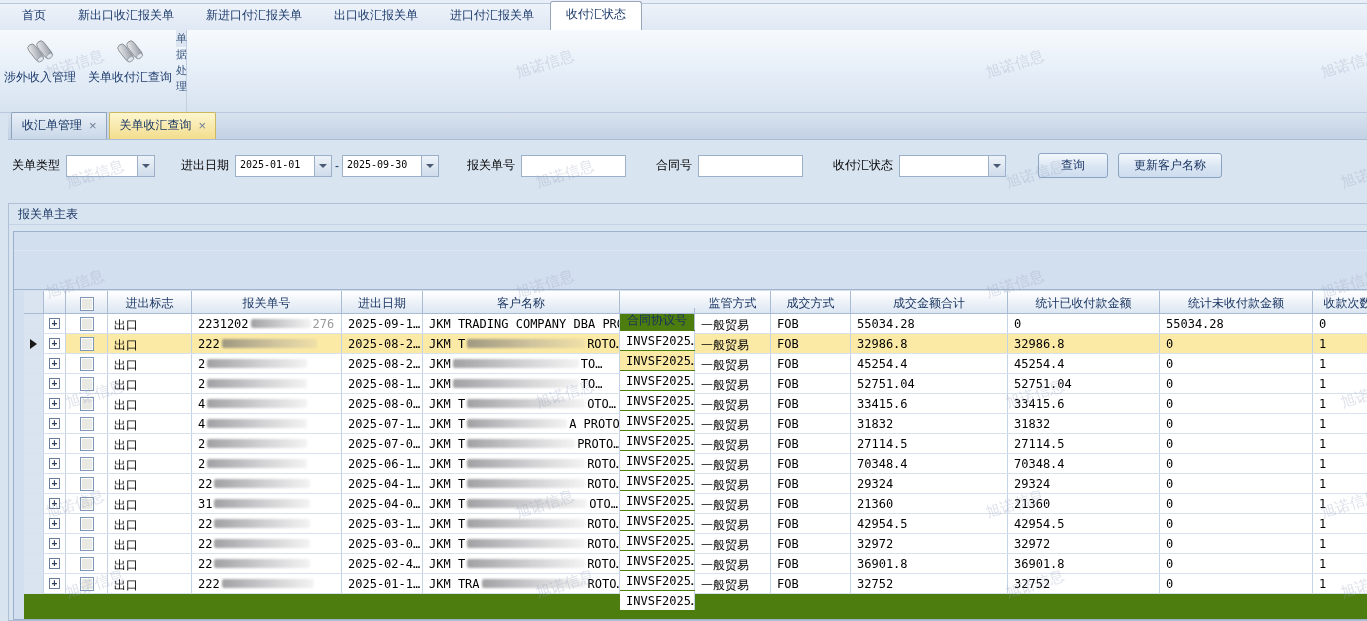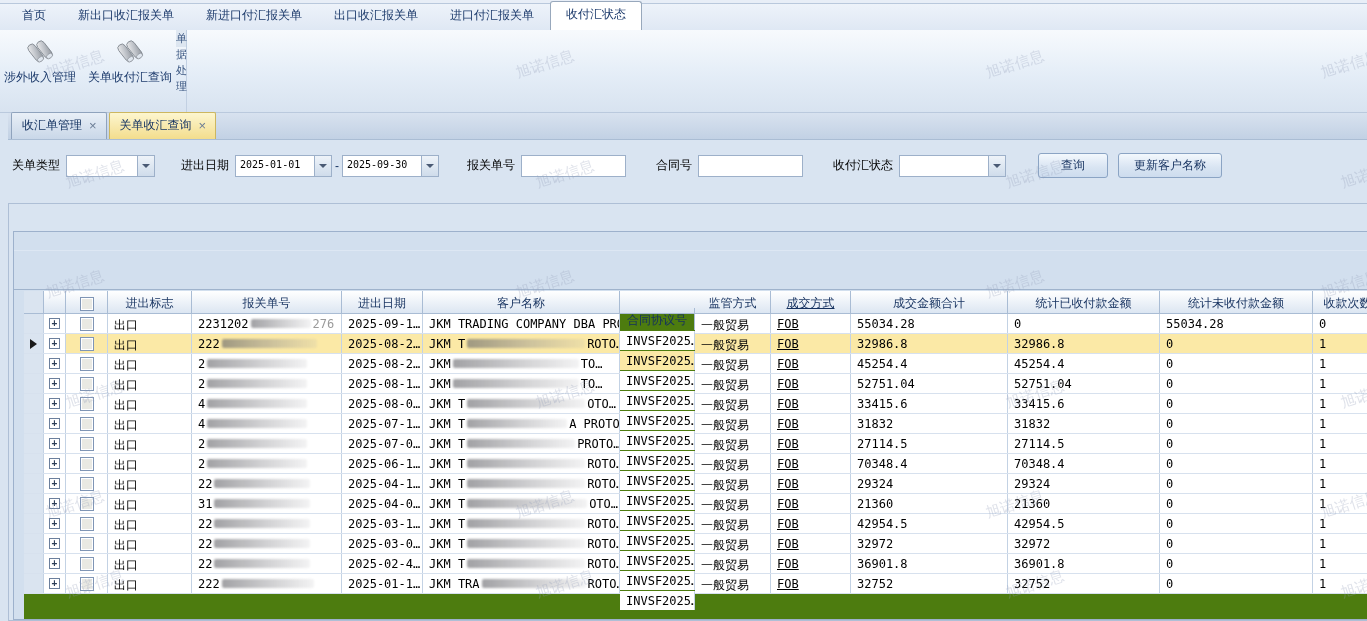--- a/index.html
+++ b/index.html
@@ -130,21 +130,21 @@
   .thead .cell {
     background: transparent; border-right: 1px solid #a9bcd4;
     font-family: "Liberation Sans", "DejaVu Sans", sans-serif;
     color: #15315f; text-align: center; padding-left: 0; padding-top: 4px;
   }
   .c-ind { width: 20px; background: #dae4f0 !important; padding: 0; position: relative; }
   .c-exp { width: 22px; padding: 0; display: flex; align-items: center; justify-content: center; }
   .c-chk { width: 42px; padding: 0; display: flex; align-items: center; justify-content: center; }
   .c0 { width: 84px; }  .c1 { width: 150px; } .c2 { width: 81px; }
   .c3 { width: 197px; } .c4 { width: 75px; margin-top: 17px; }  .c5 { width: 76px; }
-  .c6 { width: 80px; text-decoration: underline; }  .c7 { width: 157px; } .c8 { width: 152px; }
+  .c6 { width: 80px; }  .c7 { width: 157px; } .c8 { width: 152px; }
   .c9 { width: 153px; } .c10 { width: 70px; }
   .body-rows .trow { border-bottom: 1px solid #d7e1ee; }
   .trow.selected .cell { background: #fbe9a6; }
   .trow.selected .c-ind { background: #dae4f0 !important; }
   .trow.selected .c-exp { background: #fff; }
 
   .chk {
     width: 14px; height: 14px; border: 1px solid #7f95b5; background: #e9e9e3;
     box-shadow: inset 0 0 0 1px #fff; display: inline-block;
   }
@@ -277,20 +277,21 @@
           <span class="caret"></span>
         </span>
     </span>
 
     <button class="btn" style="margin-left:32px; width:70px">查询</button>
     <button class="btn">更新客户名称</button>
   </div>
 </div>
 
 <div class="groupbox">
+  <div class="groupbox-title">报关单主表</div>
   <div class="gridpanel">
     <div class="grid-topband"></div>
     <div class="grid">
       <div class="trow thead" id="grid-head">
         <div class="cell c-ind"></div>
         <div class="cell c-exp"></div>
         <div class="cell c-chk">
             <span class="chk"></span>
           </div>
       <div class="cell c0">进出标志</div>

